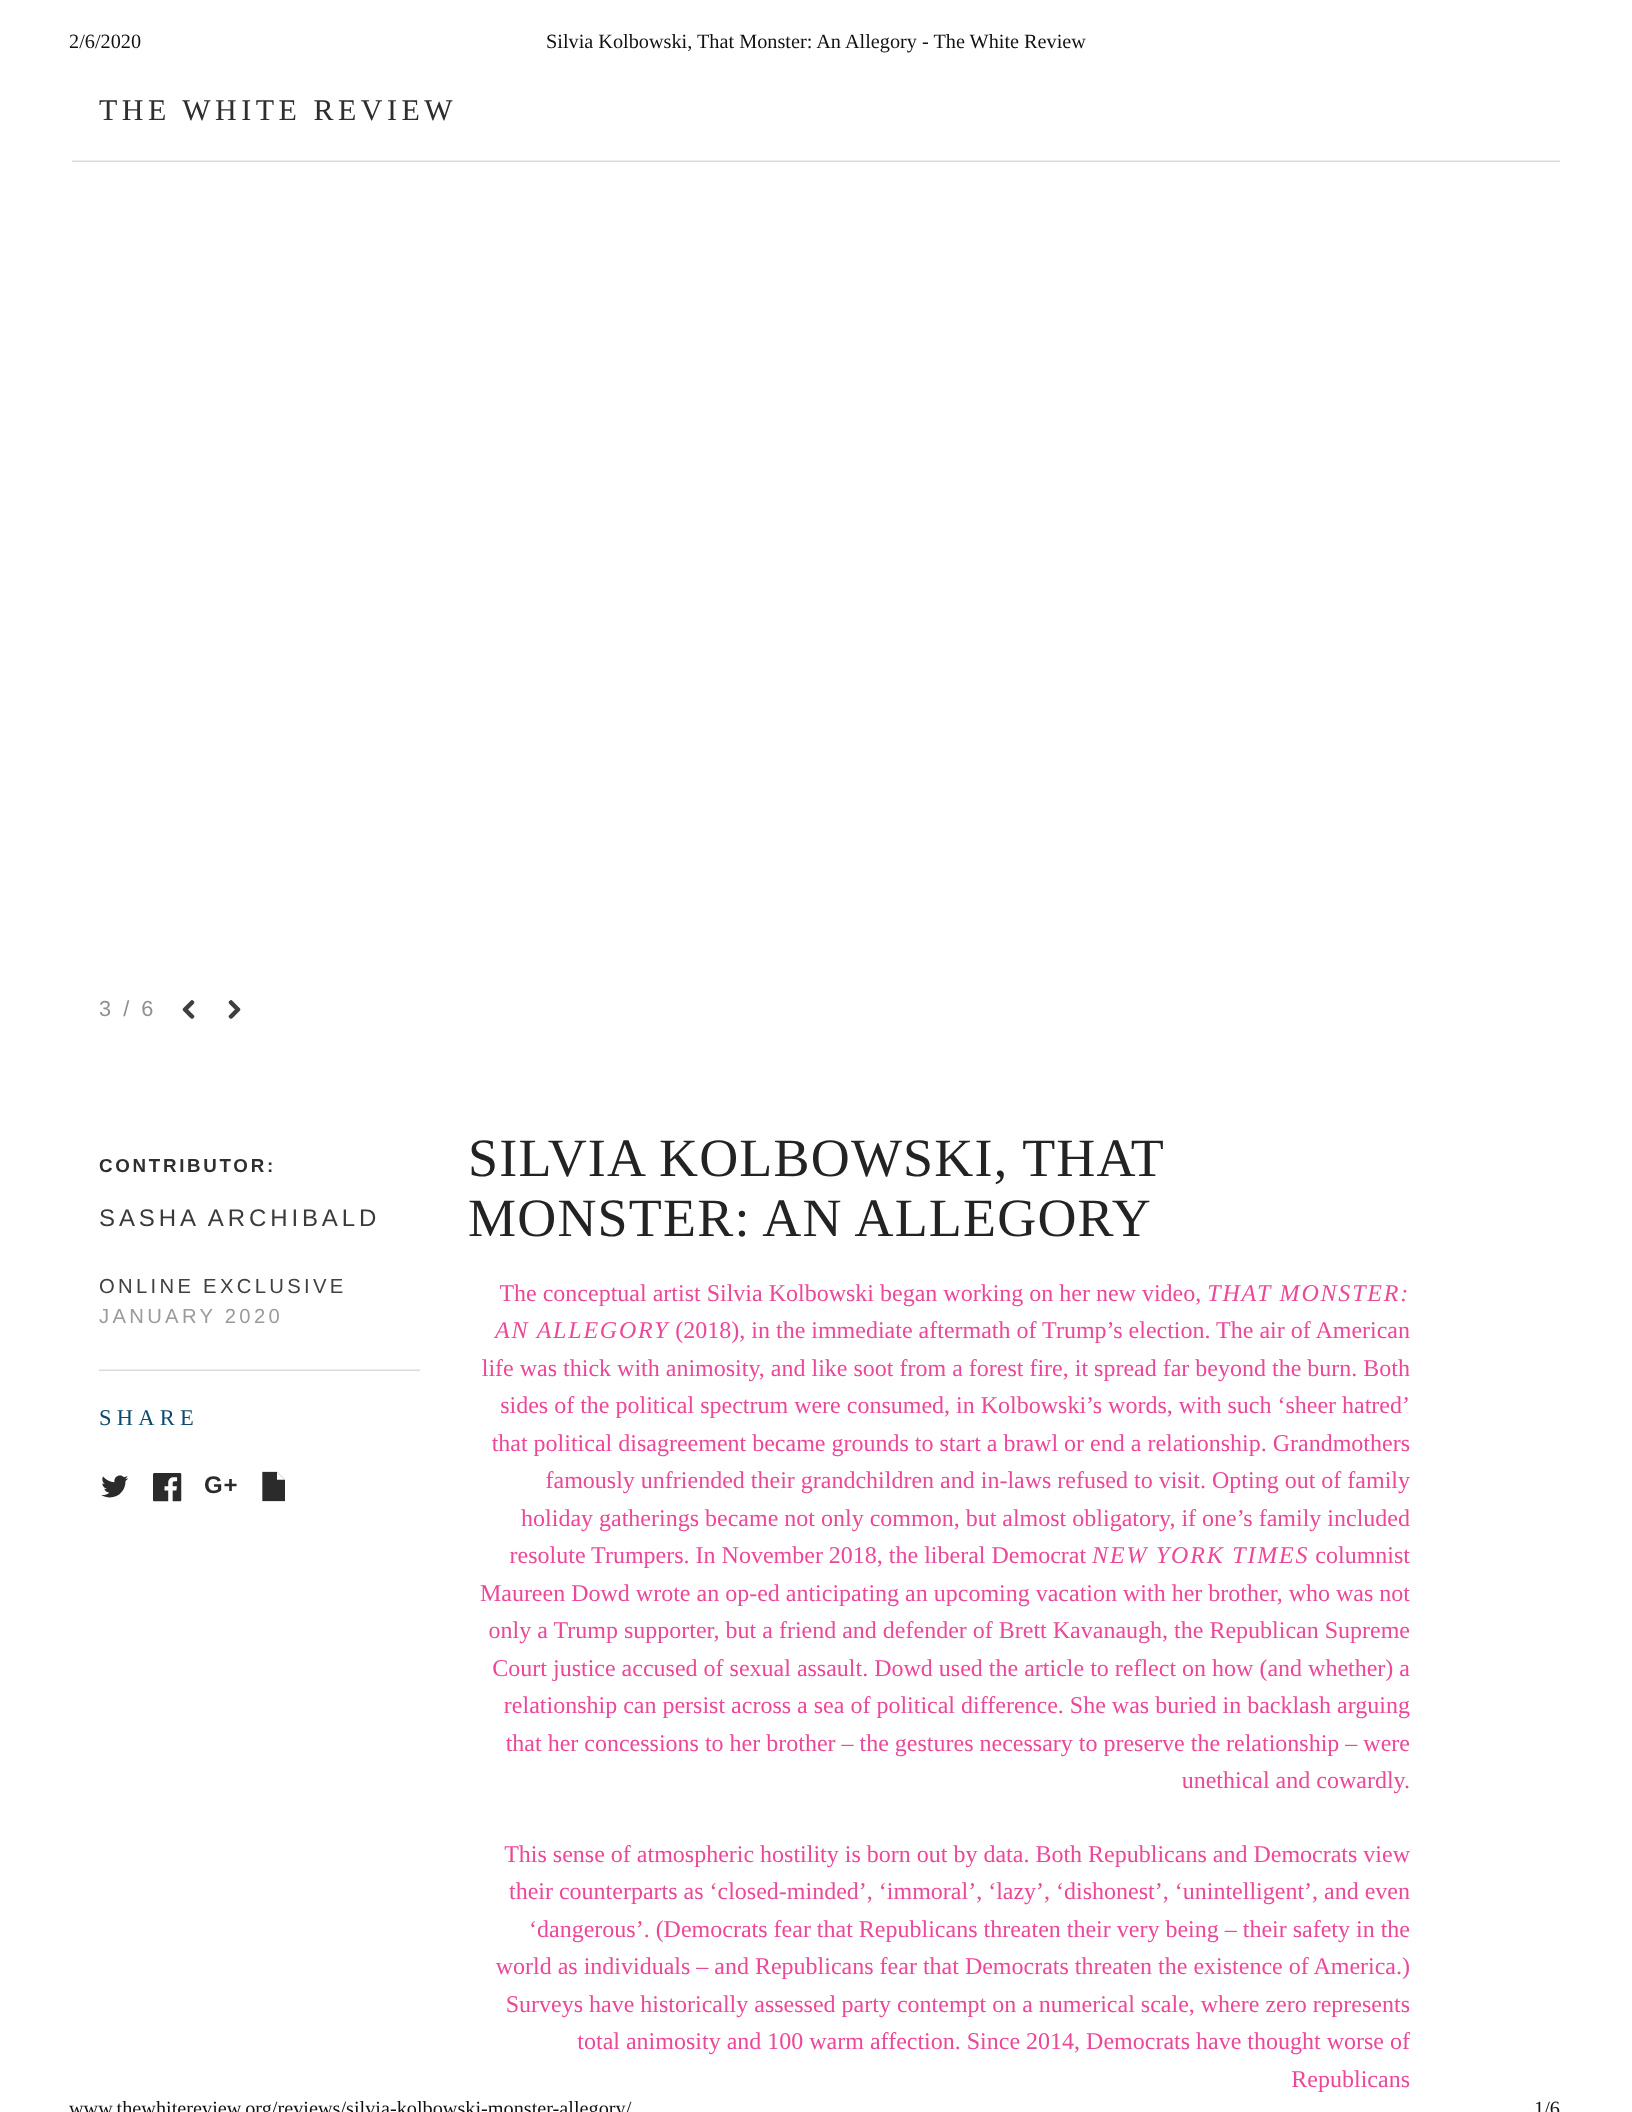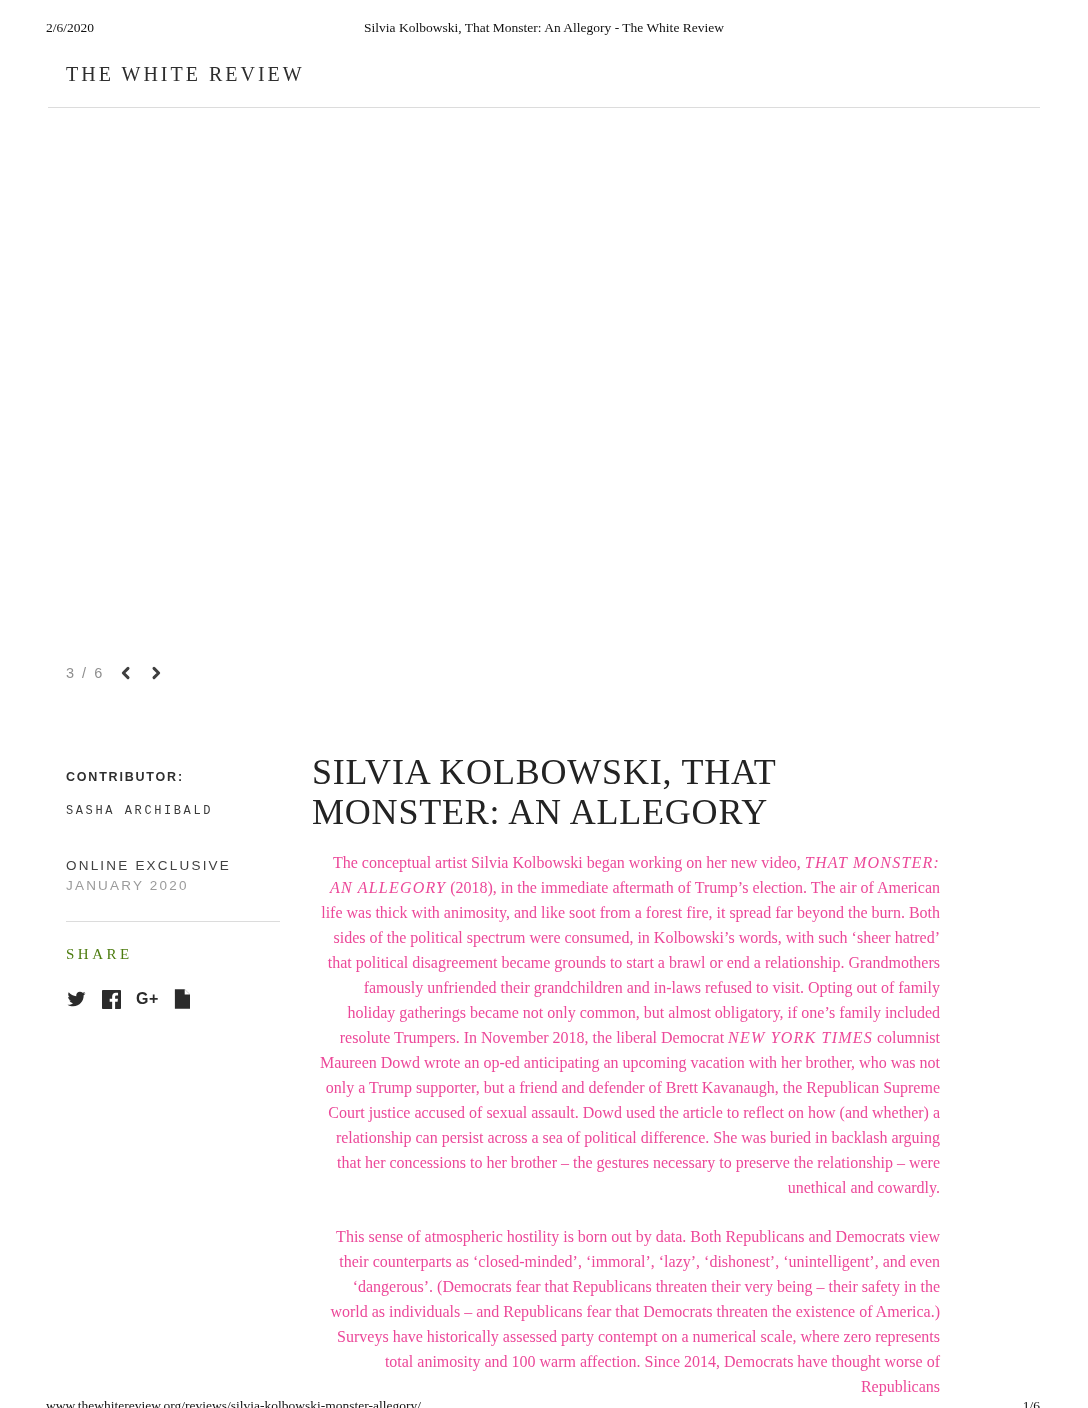--- a/index.html
+++ b/index.html
@@ -46,38 +46,38 @@
   .chev-btn svg { display:block; }
 
   
   .sidebar { position:absolute; left:66px; top:770px; width:214px; }
   .contributor-label {
     font-family:"Liberation Sans", sans-serif; font-size:12.5px; font-weight:bold;
     letter-spacing:1.8px; color:#2f2f2f;
   }
   .contributor-name {
     margin-top:20px;
-    font-family:Liberation Mono, monospace; font-size:12px;
+    font-family:Liberation Sans, sans-serif; font-size:16px;
     letter-spacing:2.6px; color:#3a3a3a; cursor:pointer;
   }
   .exclusive-label {
-    margin-top:40px;
+    margin-top:28px;
     font-family:"Liberation Sans", sans-serif; font-size:13.5px;
     letter-spacing:2.2px; color:#414141;
   }
   .issue-date {
     margin-top:5px;
     font-family:"Liberation Sans", sans-serif; font-size:13.5px;
     letter-spacing:2.2px; color:#9b9b9b;
   }
   .sidebar-rule { margin-top:28px; height:1px; background:#dcdcdc; }
   .share-label {
     margin-top:24px;
     font-family:"Liberation Serif", serif; font-size:15px;
-    letter-spacing:3.5px; color:#4d7c0f;
+    letter-spacing:3.5px; color:#0c4a6e;
   }
   .share-icons { margin-top:26px; display:flex; align-items:center; }
   .share-btn { background:none; border:none; padding:0; margin-right:15px; cursor:pointer;
     display:inline-flex; align-items:center; color:#2b2b2b; }
   .share-btn svg { display:block; }
   .gplus-glyph {
     font-family:"Liberation Sans", sans-serif; font-size:16px; font-weight:bold;
     color:#2b2b2b; letter-spacing:0.5px;
   }
 

